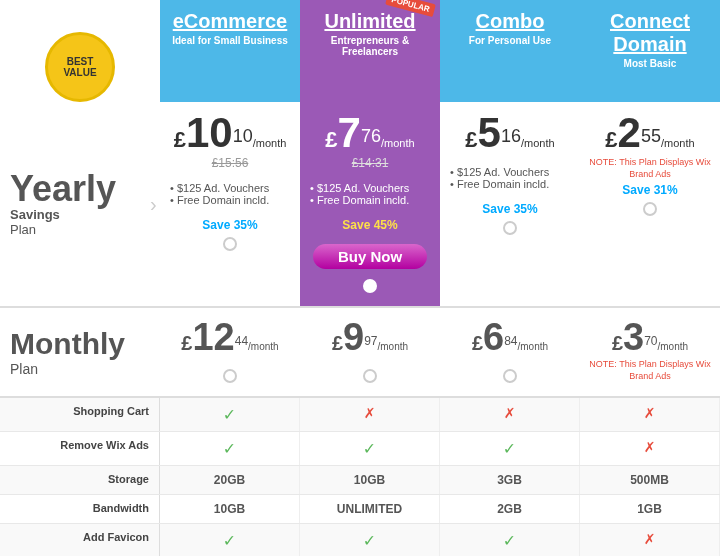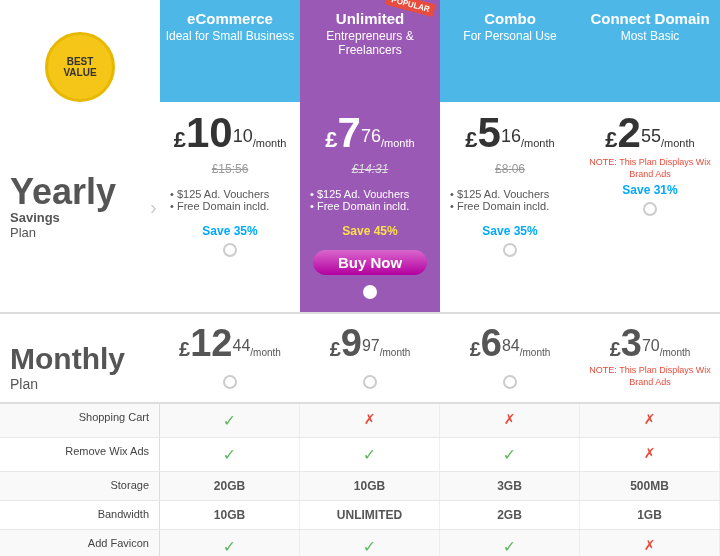--- a/index.html
+++ b/index.html
@@ -25,22 +25,22 @@
       flex: 1;
       text-align: center;
       padding: 10px 5px 8px;
       color: #fff;
       position: relative;
     }
     .plan-header.ecommerce { background: #4db8e8; }
     .plan-header.unlimited { background: #9b59b6; }
     .plan-header.combo { background: #4db8e8; }
     .plan-header.connect { background: #4db8e8; }
-    .plan-header h3 { font-size: 15px; font-weight: bold; margin-bottom: 2px; }
-    .plan-header p { font-size: 12px; }
+    .plan-header h3 { font-size: 20px; font-weight: bold; margin-bottom: 2px; text-decoration: underline; }
+    .plan-header p { font-size: 10px; font-weight: bold; }
     .popular-badge {
       position: absolute;
       top: -2px; right: 5px;
       background: #e74c3c;
       color: #fff;
       font-size: 8px;
       font-weight: bold;
       padding: 2px 5px;
       border-radius: 2px;
       transform: rotate(15deg);
@@ -60,22 +60,22 @@
     .price-main .currency { font-size: 22px; font-weight: bold; }
     .price-main .amount { font-size: 42px; font-weight: bold; line-height: 1; }
     .price-main .decimal { font-size: 18px; vertical-align: super; }
     .price-main .per-month { font-size: 11px; }
 
     .plan-yearly.unlimited-col .price-main .currency,
     .plan-yearly.unlimited-col .price-main .amount,
     .plan-yearly.unlimited-col .price-main .decimal,
     .plan-yearly.unlimited-col .price-main .per-month { color: #fff; }
 
-    .old-price { text-decoration: line-through; color: #999; font-size: 12px; margin: 8px 0; }
-    .plan-yearly.unlimited-col .old-price { color: #ddd; font-style: italic; }
+    .old-price { text-decoration: line-through; color: #999; font-size: 12px; margin: 2px 0; }
+    .plan-yearly.unlimited-col .old-price { color: #ddd; }
 
     .features-list { list-style: none; text-align: left; font-size: 11px; color: #555; margin: 12px 0; padding-left: 5px; }
     .features-list li::before { content: "•  "; }
     .plan-yearly.unlimited-col .features-list { color: #fff; }
 
     .save-pct { color: #00aaff; font-weight: bold; font-size: 12px; }
     .plan-yearly.unlimited-col .save-pct { color: #fde047; }
 
     .buy-now-btn {
       background: linear-gradient(to bottom, #d966cc, #b300a0);
@@ -89,36 +89,36 @@
       margin-top: 6px;
       display: inline-block;
     }
 
     .note-text { font-size: 9px; color: #e74c3c; line-height: 1.3; margin: 3px 0; }
 
     .radio-dot { margin-top: 5px; width: 14px; height: 14px; border-radius: 50%; border: 2px solid #ccc; background: #fff; display: inline-block; }
 
     
     .monthly-section { display: flex; border-bottom: 2px solid #ddd; }
-    .monthly-label { width: 160px; min-width: 160px; display: flex; flex-direction: column; align-items: flex-start; justify-content: flex-end; padding: 10px 10px; }
+    .monthly-label { width: 160px; min-width: 160px; display: flex; flex-direction: column; align-items: flex-start; justify-content: center; padding: 10px 10px; }
     .monthly-label .month-big { font-size: 30px; font-weight: bold; color: #555; }
     .monthly-label .plan-txt { font-size: 14px; color: #555; }
 
     .plan-monthly { flex: 1; text-align: center; padding: 10px 5px; background: #fff; }
     .plan-monthly .price-main .currency { font-size: 20px; color: #555; font-weight: bold; }
     .plan-monthly .price-main .amount { font-size: 38px; color: #555; font-weight: bold; }
-    .plan-monthly .price-main .decimal { font-size: 16px; color: #555; vertical-align: super; }
+    .plan-monthly .price-main .decimal { font-size: 12px; color: #555; vertical-align: super; }
     .plan-monthly .price-main .per-month { font-size: 10px; color: #555; }
 
     
     .features-section { }
     .feature-row { display: flex; border-bottom: 1px solid #e8e8e8; }
     .feature-row:nth-child(odd) { background: #f9f9f9; }
     .feature-row:nth-child(even) { background: #fff; }
-    .feature-name { width: 160px; min-width: 160px; padding: 7px 10px; font-size: 11px; font-weight: normal; color: #444; text-align: right; border-right: 1px solid #ddd; }
+    .feature-name { width: 160px; min-width: 160px; padding: 7px 10px; font-size: 11px; font-weight: bold; color: #444; text-align: right; border-right: 1px solid #ddd; }
     .feature-cell { flex: 1; text-align: center; padding: 7px 3px; font-size: 11px; color: #555; border-right: 1px solid #eee; }
     .check { color: #5cb85c; font-size: 16px; }
     .cross { color: #e74c3c; font-size: 14px; }
     .storage-val { font-weight: bold; font-size: 12px; }
 
     .chevron { color: #ccc; font-size: 20px; position: absolute; left: -10px; top: 50%; transform: translateY(-50%); }
   </style>
 </head>
 <body>
 
@@ -184,21 +184,20 @@
       <div style="text-align:center; margin-top:6px;">
         <button class="buy-now-btn">Buy Now</button>
       </div>
       <div style="text-align:center; margin-top:5px;"><span class="radio-dot" style="border-color:#fff;"></span></div>
     </div>
 
     <div class="plan-yearly">
       <div class="price-main">
         <span class="currency">£</span><span class="amount">5</span><span class="decimal">16</span><span class="per-month">/month</span>
       </div>
-      <div class="old-price">£8:06</div>
       <ul class="features-list">
         <li>$125 Ad. Vouchers</li>
         <li>Free Domain incld.</li>
       </ul>
       <div class="save-pct">Save 35%</div>
       <div style="text-align:center;"><span class="radio-dot"></span></div>
     </div>
 
     <div class="plan-yearly">
       <div class="price-main">

